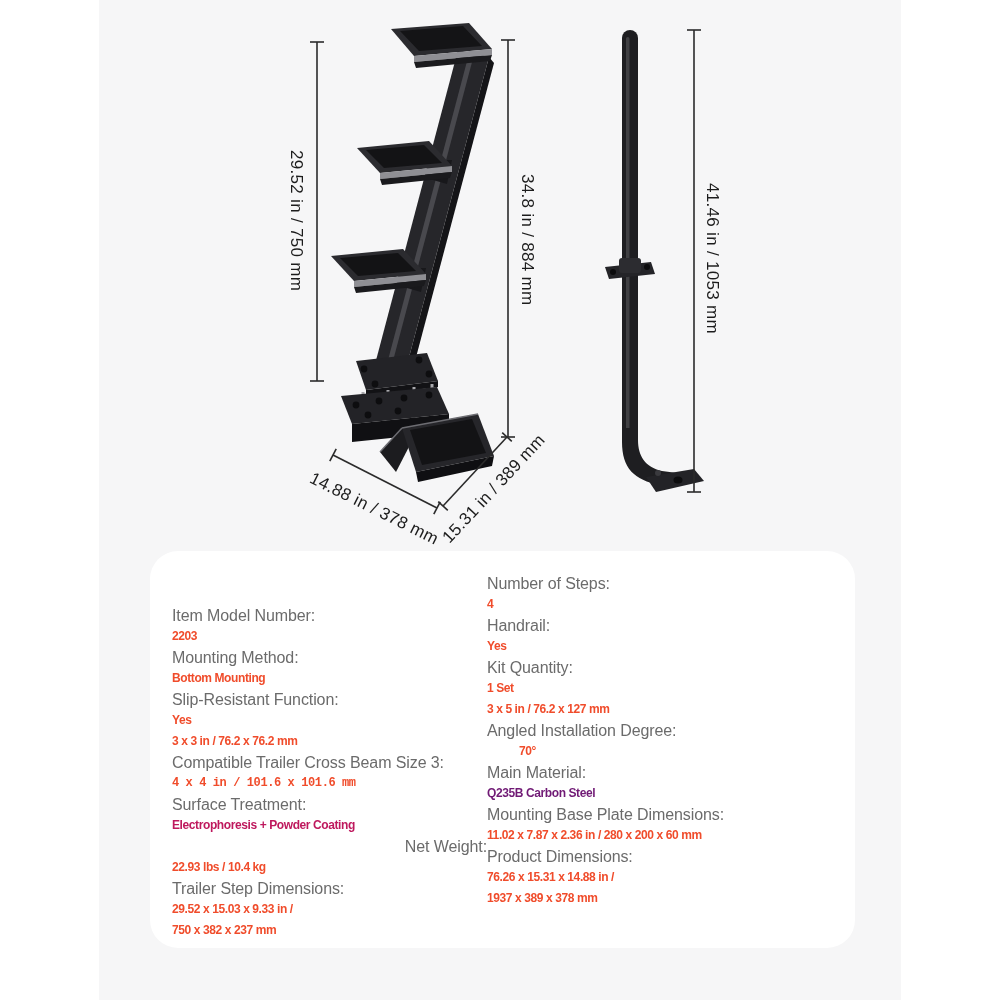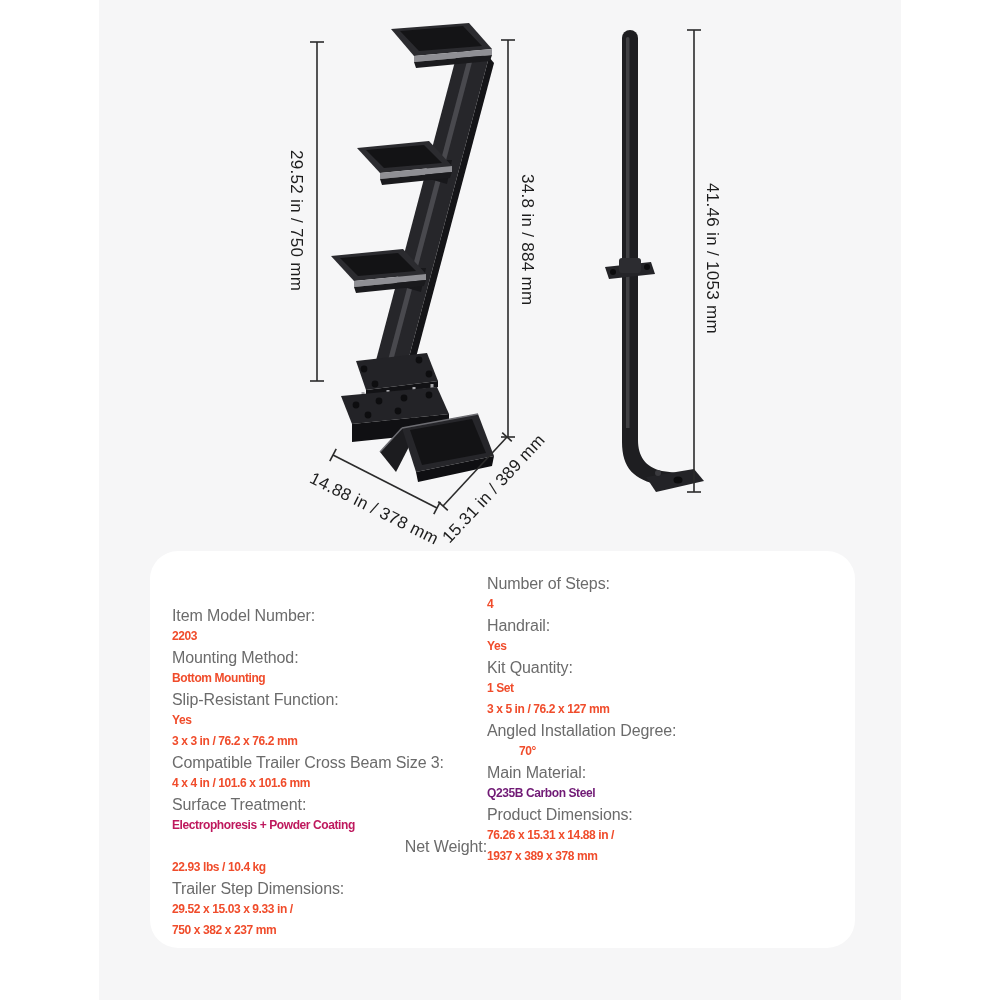--- a/index.html
+++ b/index.html
@@ -176,21 +176,21 @@
     </div>
     <div>
       <div class="spec-label" style="color: rgb(107, 107, 107);">Slip-Resistant Function:</div>
       <div class="spec-value accent" style="color: rgb(240, 76, 43);">Yes</div>
     </div>
     <div>
       <div class="spec-value accent" style="color: rgb(240, 76, 43);">3 x 3 in / 76.2 x 76.2 mm</div>
     </div>
     <div>
       <div class="spec-label" style="color: rgb(107, 107, 107);">Compatible Trailer Cross Beam Size 3:</div>
-      <div class="spec-value accent" style="color: rgb(240, 76, 43);">4 x 4 in / 101.6 x 101.6 mm</div>
+      <div class="spec-value accent" style="color: rgb(240, 76, 43); font-family: Liberation Mono, monospace;">4 x 4 in / 101.6 x 101.6 mm</div>
     </div>
     <div>
       <div class="spec-label" style="color: rgb(107, 107, 107);">Surface Treatment:</div>
       <div class="spec-value accent" style="color: #be185d;">Electrophoresis + Powder Coating</div>
     </div>
     <div>
       <div class="spec-label" style="color: rgb(107, 107, 107); text-align: right;">Net Weight:</div>
       <div class="spec-value accent" style="color: rgb(240, 76, 43);">22.93 lbs / 10.4 kg</div>
     </div>
     <div>
@@ -218,18 +218,22 @@
     </div>
     <div>
       <div class="spec-label" style="color: rgb(107, 107, 107);">Angled Installation Degree:</div>
       <div class="spec-value accent" style="color: rgb(240, 76, 43); margin-left: 32px;">70°</div>
     </div>
     <div>
       <div class="spec-label" style="color: rgb(107, 107, 107);">Main Material:</div>
       <div class="spec-value accent" style="color: #701a75;">Q235B Carbon Steel</div>
     </div>
     <div>
+      <div class="spec-label" style="color: rgb(107, 107, 107);">Mounting Base Plate Dimensions:</div>
+      <div class="spec-value accent" style="color: rgb(240, 76, 43);">11.02 x 7.87 x 2.36 in / 280 x 200 x 60 mm</div>
+    </div>
+    <div>
       <div class="spec-label" style="color: rgb(107, 107, 107);">Product Dimensions:</div>
       <div class="spec-value accent" style="color: rgb(240, 76, 43);">76.26 x 15.31 x 14.88 in /
 1937 x 389 x 378 mm</div>
     </div>
   </div>
 </div>
 
 </body></html>

